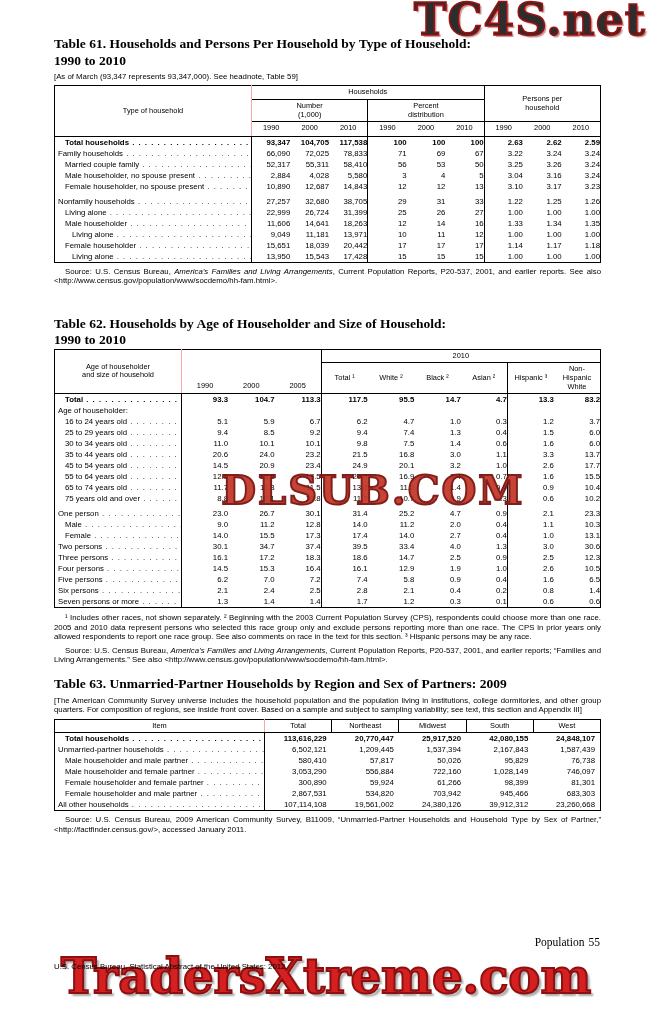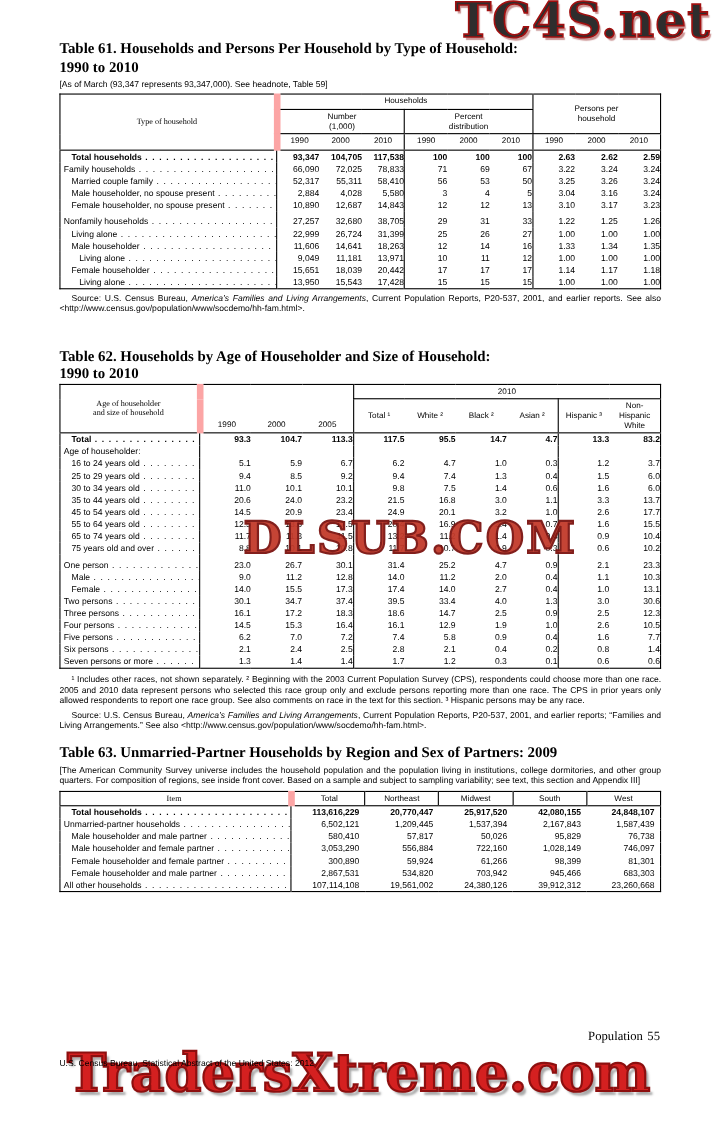--- a/index.html
+++ b/index.html
@@ -23,21 +23,21 @@
   table.t {
     border-collapse:collapse; table-layout:fixed; width:100%;
     border:1px solid #000; border-top:1.6px solid #000;
   }
   table.t th {
     font-weight:normal; font-size:7.4px; line-height:8.6px;
     text-align:center; vertical-align:middle; padding:2px 1px;
     border-bottom:1px solid #000; white-space:pre-line;
   }
   table.t th.yr { vertical-align:bottom; padding-bottom:3px; }
-  table.t th.stub-h { border-right:6px solid #fca5a5;font-family:Liberation Serif, serif; }
+  table.t th.stub-h { border-right:1px solid #fca5a5; }
   table.t td { font-size:7.8px; line-height:9.4px; padding:0.8px 0; vertical-align:bottom; }
   td.stub { white-space:nowrap; overflow:hidden; border-right:1px solid #000; }
   td.num { text-align:right; padding-right:10px; }
   #t63 td.num { padding-right:5px; }
   .bl { border-left:1px solid #000; }
   .bold { font-weight:bold; }
   tr.gap td { padding-top:5px; }
   .leader { letter-spacing:1px; }
 
   .source, .footnotes {
@@ -486,21 +486,21 @@
           <tr>
             <td class="stub" style="padding-left: 3px;"><span>Five persons</span><span class="leader"> . . . . . . . . . . . . . . . . . . . . . . . . . . . . . . . . . . . . . . . . . . . . . . . . . . . . . . . . . . . . . . . . . . . . . . . . . . . . . . . . . . . . . . . . . .</span></td>
             <td class="num">6.2</td>
             <td class="num">7.0</td>
             <td class="num">7.2</td>
             <td class="num bl">7.4</td>
             <td class="num">5.8</td>
             <td class="num">0.9</td>
             <td class="num">0.4</td>
             <td class="num bl">1.6</td>
-            <td class="num">7.7</td>
+            <td class="num">6.5</td>
           </tr>
           <tr>
             <td class="stub" style="padding-left: 3px;"><span>Six persons</span><span class="leader"> . . . . . . . . . . . . . . . . . . . . . . . . . . . . . . . . . . . . . . . . . . . . . . . . . . . . . . . . . . . . . . . . . . . . . . . . . . . . . . . . . . . . . . . . . .</span></td>
             <td class="num">2.1</td>
             <td class="num">2.4</td>
             <td class="num">2.5</td>
             <td class="num bl">2.8</td>
             <td class="num">2.1</td>
             <td class="num">0.4</td>
             <td class="num">0.2</td>
@@ -599,20 +599,21 @@
           <tr>
             <td class="stub" style="padding-left: 3px;"><span>All other households</span><span class="leader"> . . . . . . . . . . . . . . . . . . . . . . . . . . . . . . . . . . . . . . . . . . . . . . . . . . . . . . . . . . . . . . . . . . . . . . . . . . . . . . . . . . . . . . . . . .</span></td>
             <td class="num">107,114,108</td>
             <td class="num">19,561,002</td>
             <td class="num">24,380,126</td>
             <td class="num">39,912,312</td>
             <td class="num">23,260,668</td>
           </tr>
         </tbody>
     </table>
+    <p class="source">Source: U.S. Census Bureau, 2009 American Community Survey, B11009, “Unmarried-Partner Households and Household Type by Sex of Partner,” &lt;http://factfinder.census.gov/&gt;, accessed January 2011.</p>
   </section>
 
 </div>
 
 <div class="wm-top">TC4S.net</div>
 <div class="wm-mid">DLSUB.COM</div>
 <div class="wm-bottom">TradersXtreme.com</div>
 
 <div class="footer-pop">
   <span>Population</span><span class="num">55</span>

